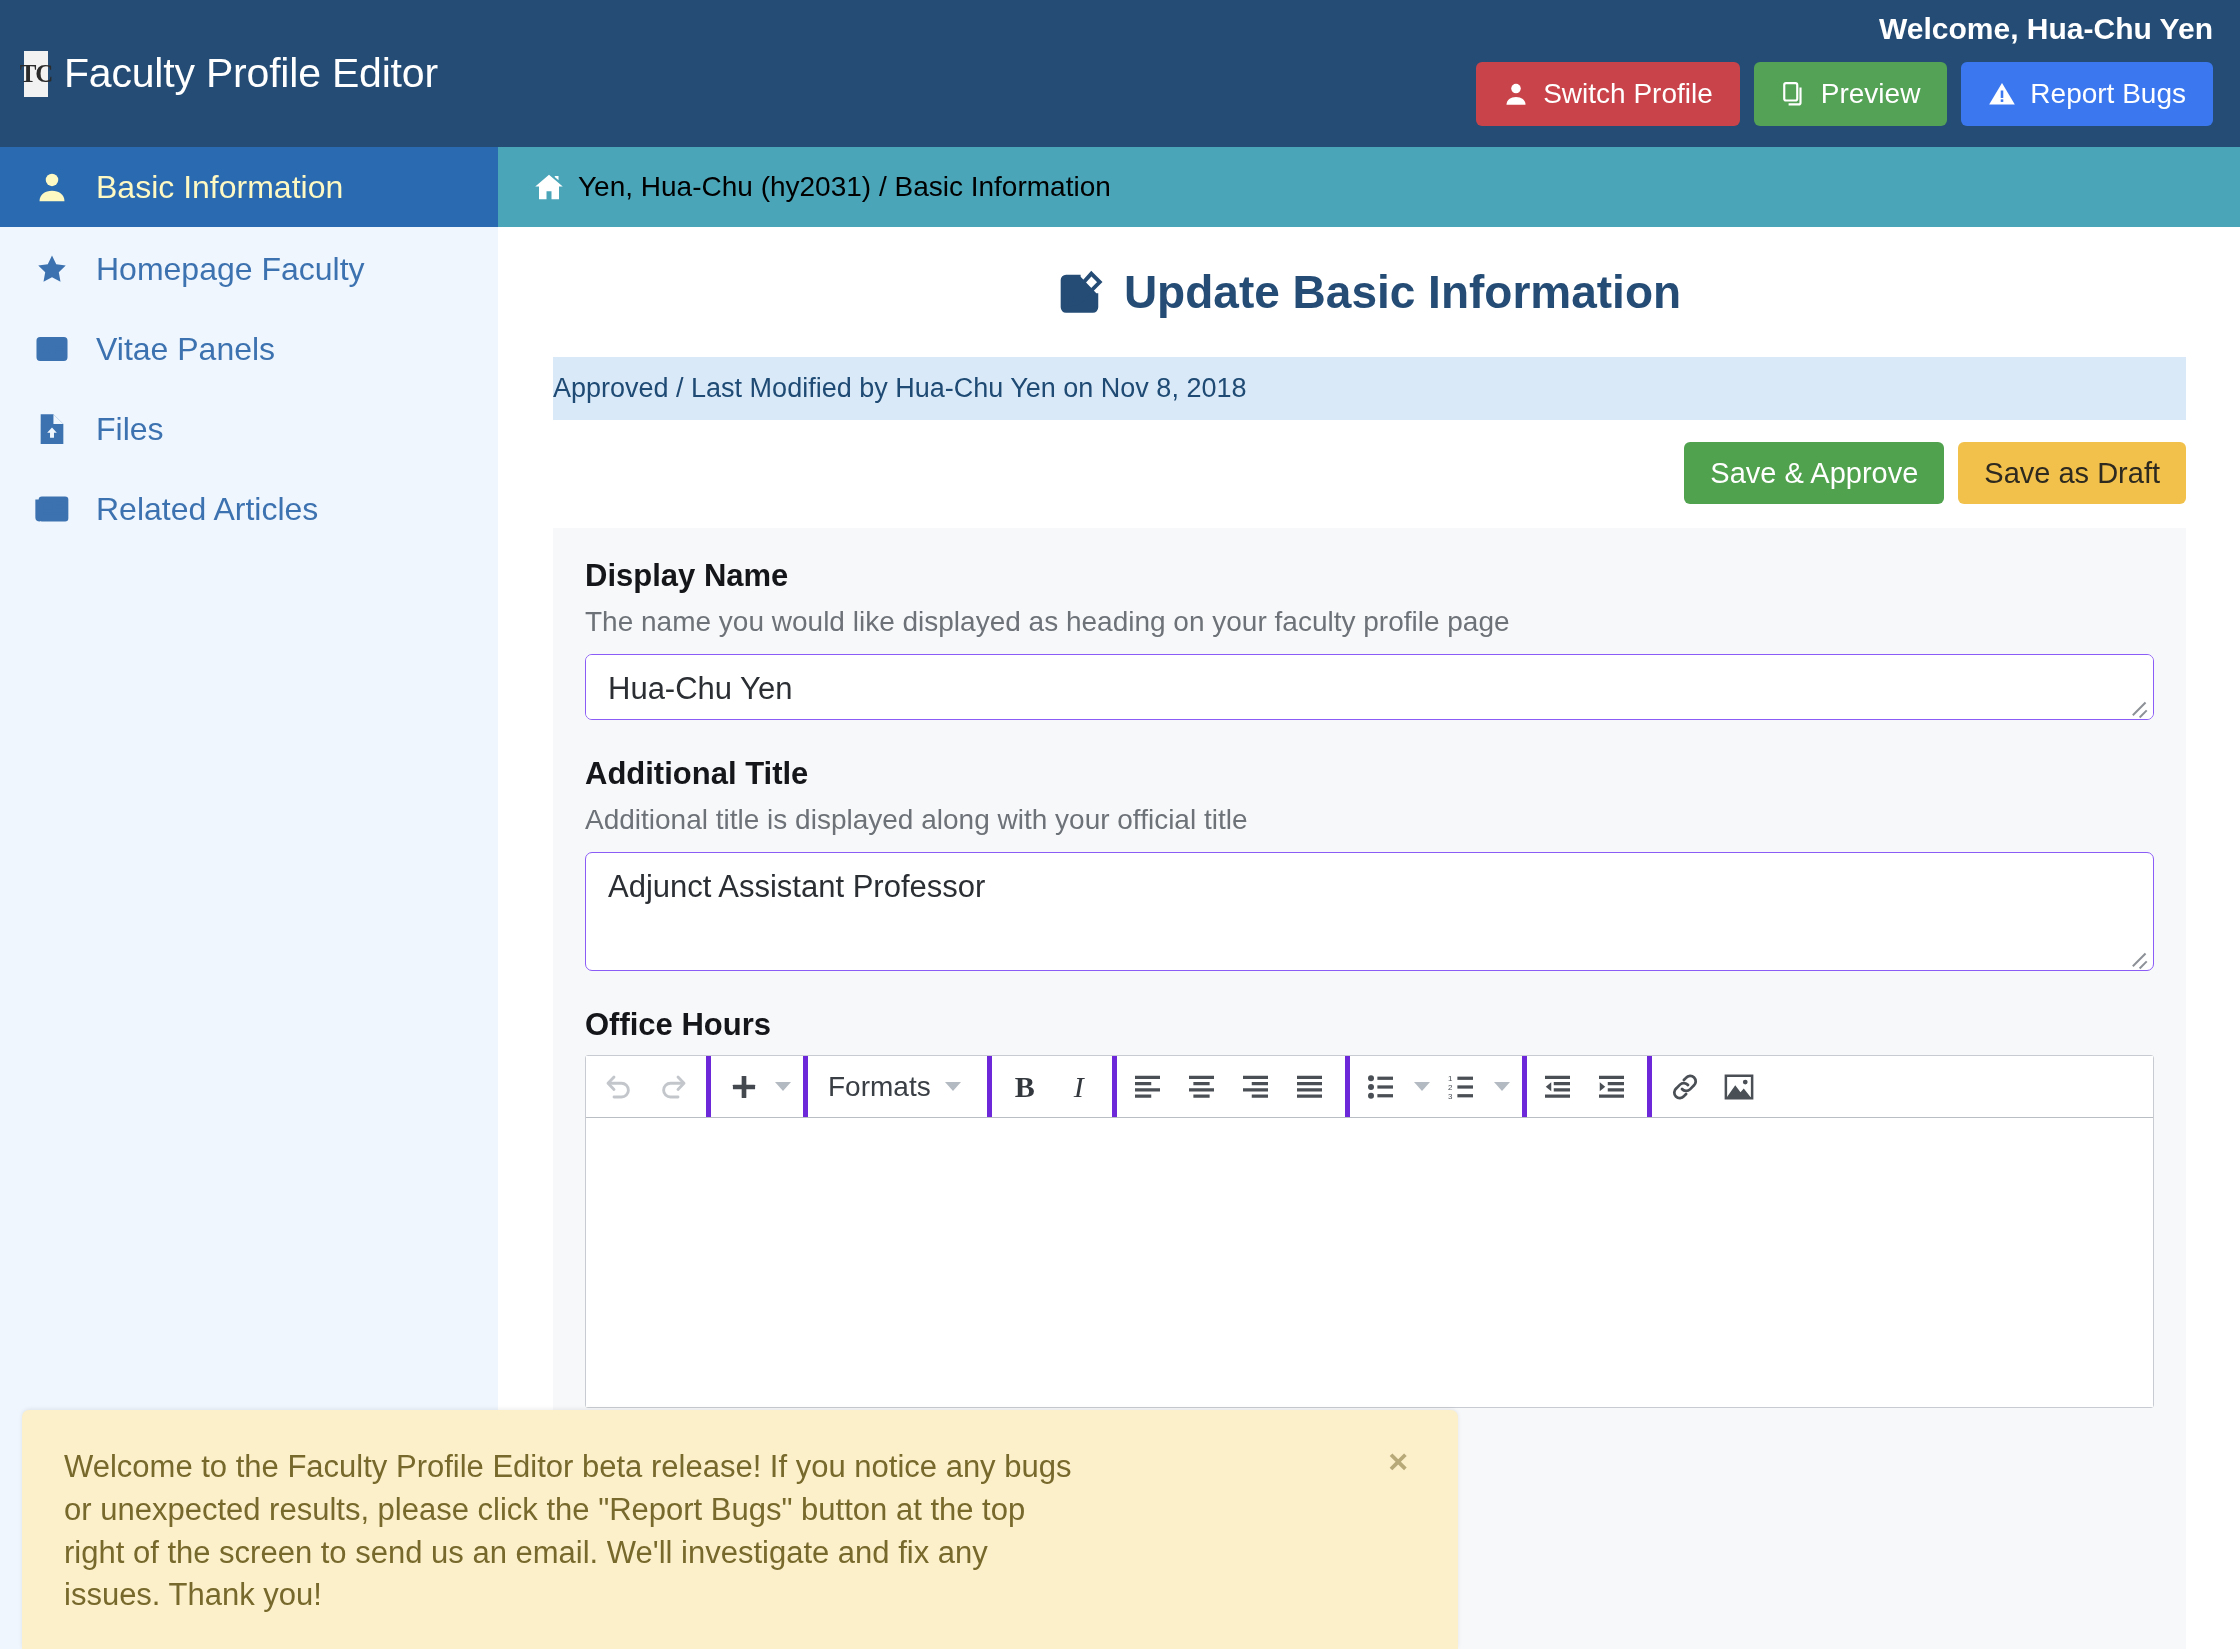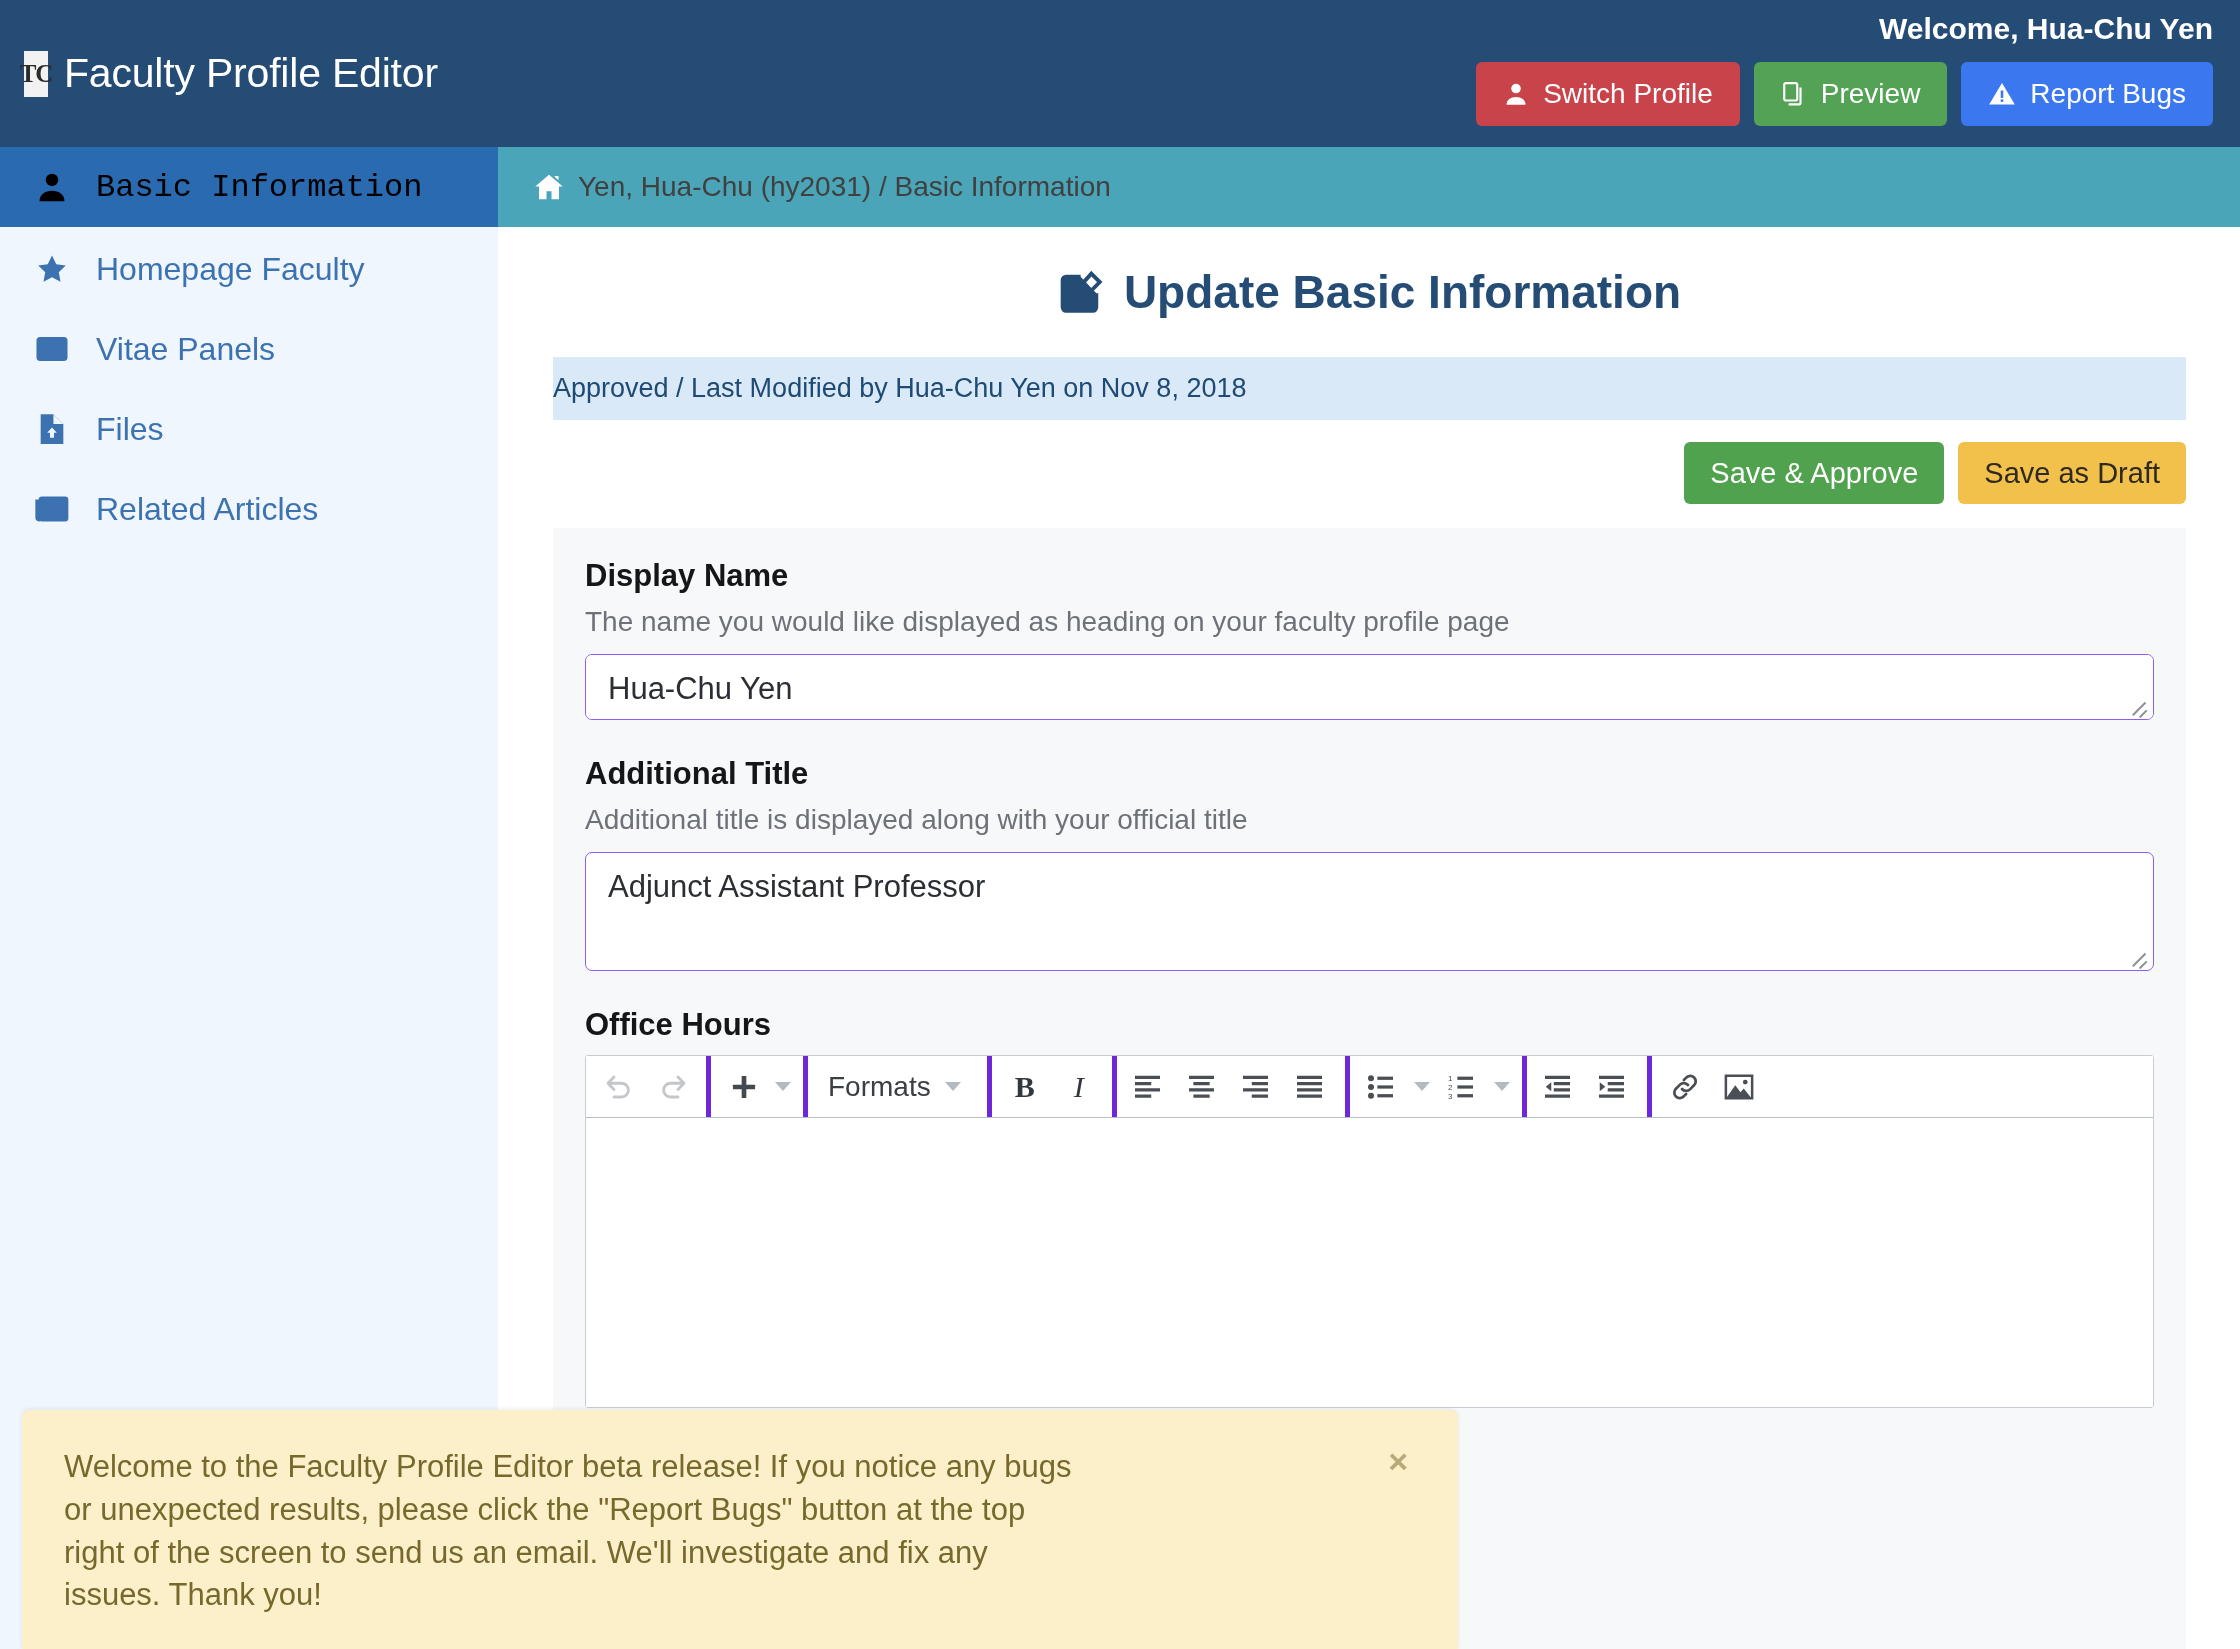--- a/index.html
+++ b/index.html
@@ -58,33 +58,33 @@
   .sidebar {
     position: absolute; top: 147px; left: 0;
     width: 498px; height: 1502px;
     background: #eff6fd;
   }
   .side-item {
     height: 80px; display: flex; align-items: center;
     padding-left: 30px; gap: 22px;
     color: #3d72b0; font-size: 32px; cursor: pointer;
   }
-  .side-item.active { background: #2a6ab0; color: #000000; font-family: Liberation Mono, monospace; }
+  .side-item.active { background: #2a6ab0; color: #fef9c3; }
   .side-item .sicon { width: 44px; display: flex; justify-content: center; align-items: center; }
   .side-item .sicon svg { fill: currentColor; display: block; }
   .side-item.sp { margin-top: 2px; }
 
   
   .crumbbar {
     position: absolute; top: 147px; left: 498px;
     width: 1743px; height: 80px;
     background: #4aa5b8;
     display: flex; align-items: center; padding-left: 36px; gap: 14px;
   }
-  .crumbbar .ctext { color: #404040; font-size: 28px; }
+  .crumbbar .ctext { color: #000000; font-size: 28px; }
   .crumbbar svg { fill: #ffffff; display: block; }
 
   
   .main {
     position: absolute; top: 227px; left: 498px;
     width: 1743px; height: 1423px;
     background: #ffffff;
   }
   .page-title {
     display: flex; align-items: center; justify-content: center;

